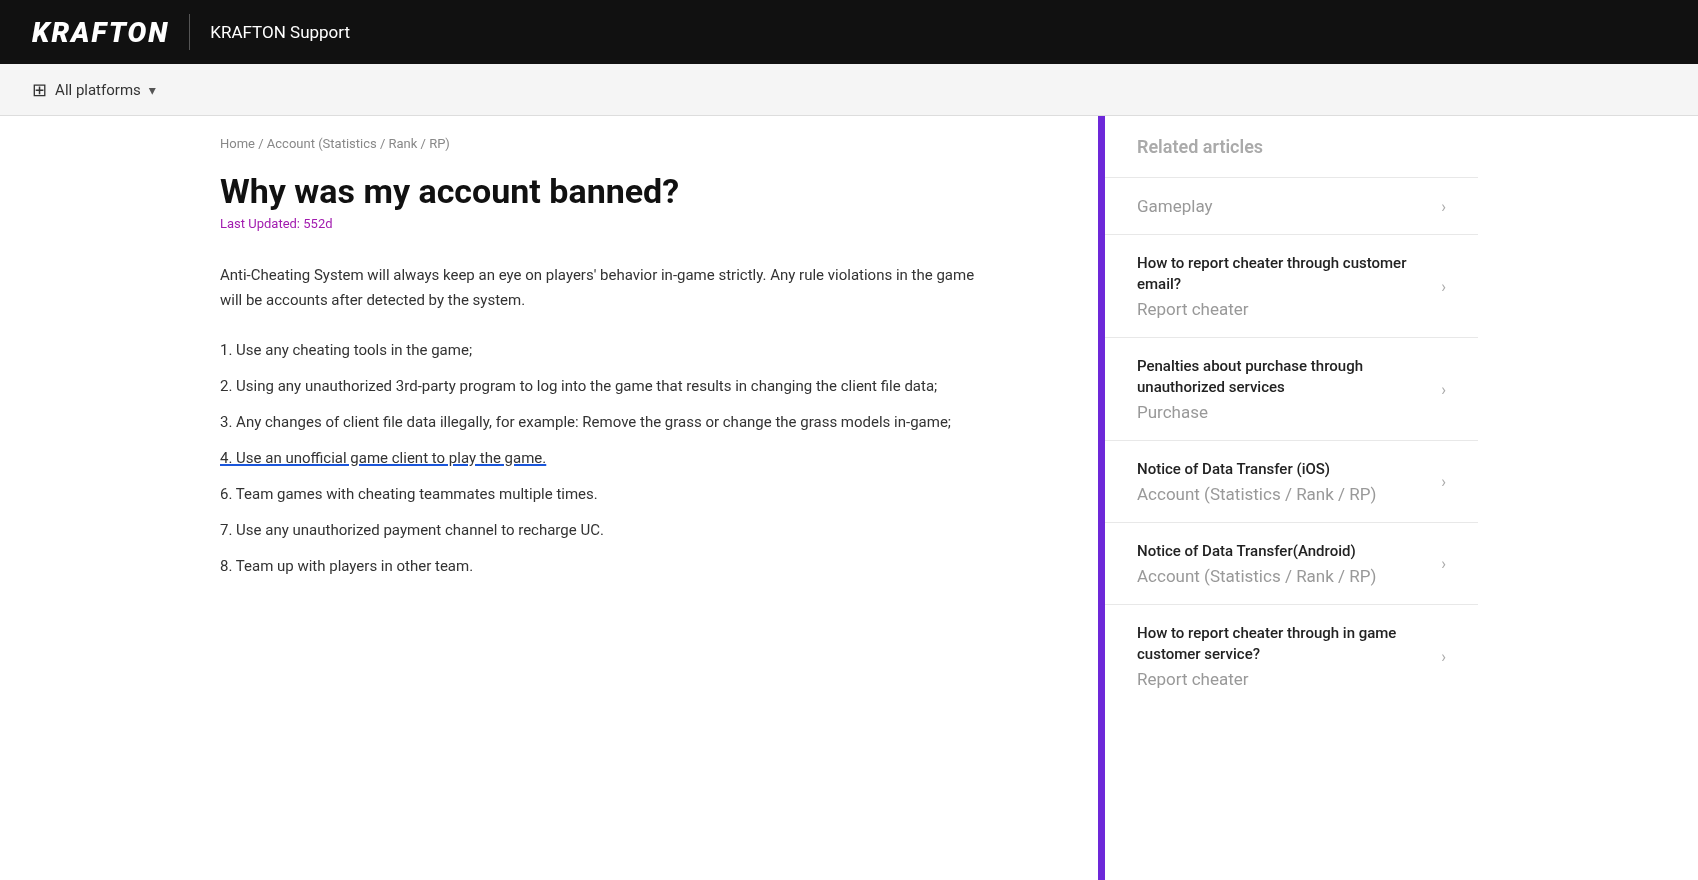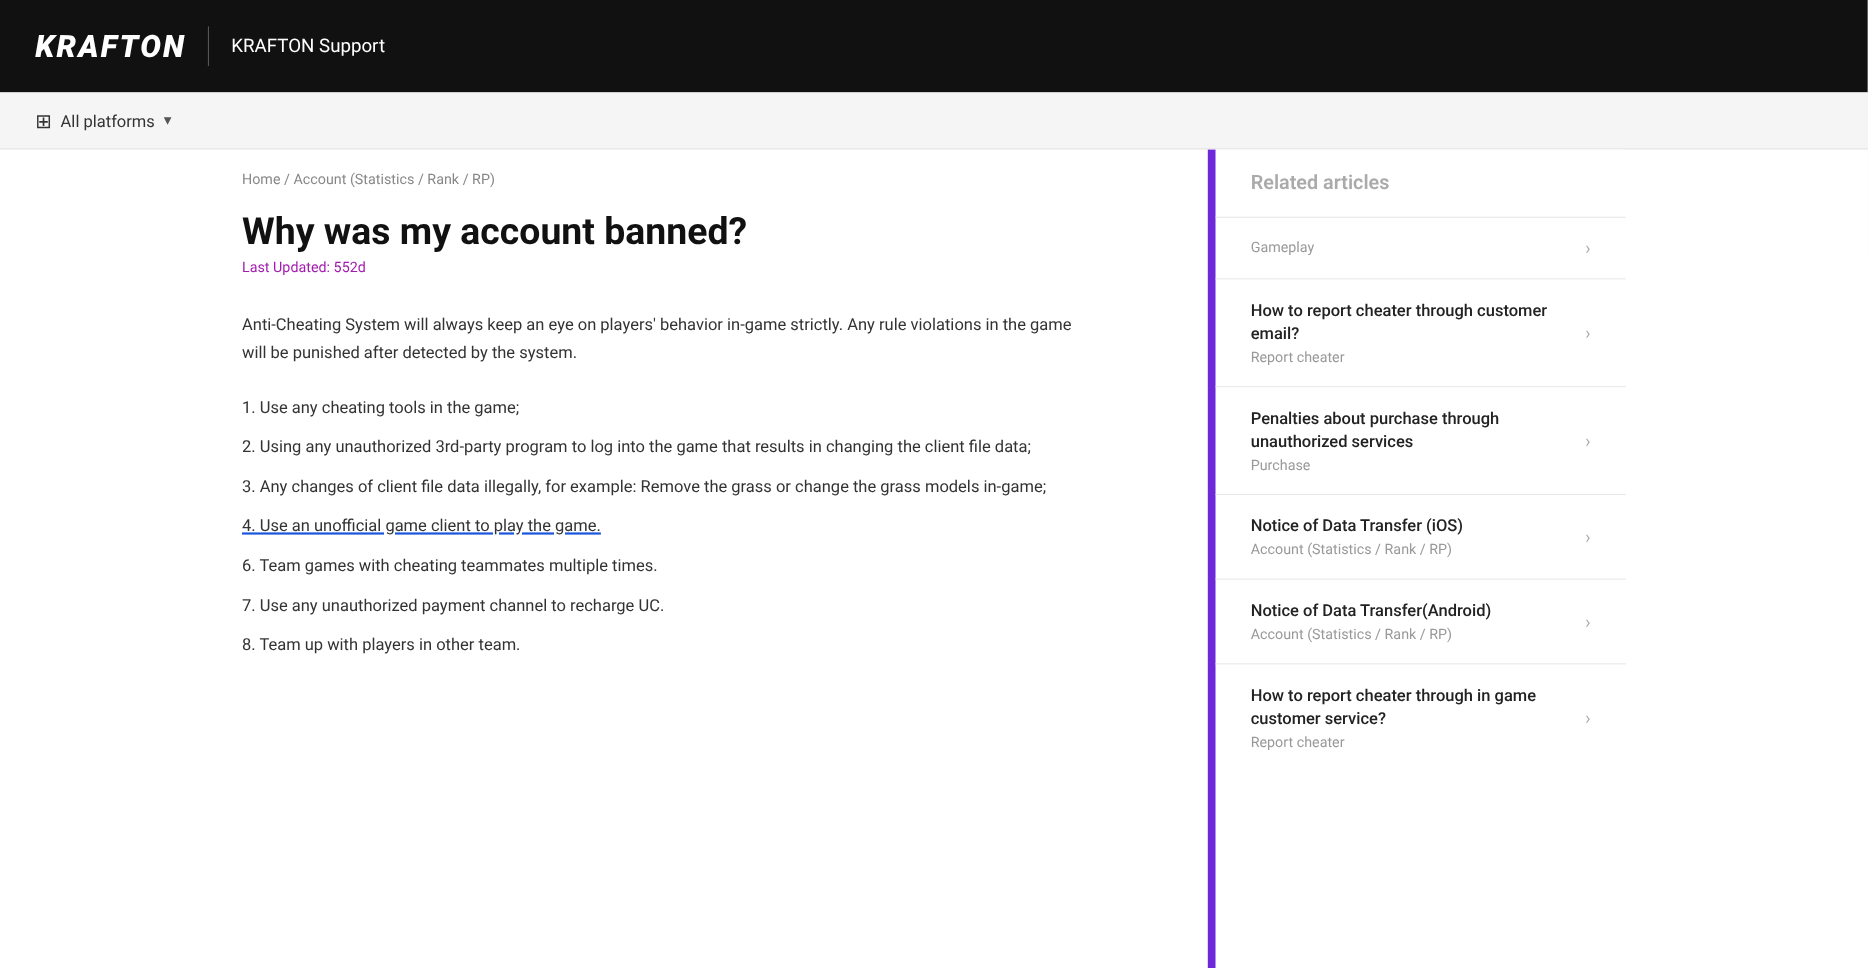--- a/index.html
+++ b/index.html
@@ -5,21 +5,21 @@
     * { margin: 0; padding: 0; box-sizing: border-box; }
     body { font-family: -apple-system, BlinkMacSystemFont, 'Segoe UI', Roboto, Arial, sans-serif; background: #f5f5f5; color: #333; }
 
     
     .header {
       background: #111;
       color: #fff;
       display: flex;
       align-items: center;
       padding: 0 32px;
-      height: 84px;
+      height: 64px;
       gap: 20px;
     }
     .header-logo {
       font-size: 28px;
       font-weight: 900;
       letter-spacing: 2px;
       color: #fff;
       font-style: italic;
     }
     .header-divider {
@@ -157,21 +157,21 @@
       padding-right: 12px;
     }
     .related-article-title {
       font-size: 15px;
       font-weight: 500;
       color: #222;
       margin-bottom: 4px;
       line-height: 1.4;
     }
     .related-article-category {
-      font-size: 13px;
+      font-size: 17px;
       color: #999;
     }
     .related-article-chevron {
       color: #aaa;
       font-size: 16px;
       flex-shrink: 0;
     }
   </style>
 </head>
 <body>
@@ -201,21 +201,21 @@
     </div>
 
     <h1 class="article-title">Why was my account banned?</h1>
 
     <div class="last-updated">
       <span>Last Updated:</span>
       <span>552d</span>
     </div>
 
     <div class="article-body">
-      <p>Anti-Cheating System will always keep an eye on players' behavior in-game strictly. Any rule violations in the game will be punished after detected by the system.</p>
+      <p>Anti-Cheating System will always keep an eye on players' behavior in-game strictly. Any rule violations in the game will be accounts after detected by the system.</p>
       <ol>
         <li>1. Use any cheating tools in the game;</li>
         <li>2. Using any unauthorized 3rd-party program to log into the game that results in changing the client file data;</li>
         <li>3. Any changes of client file data illegally, for example: Remove the grass or change the grass models in-game;</li>
         <li>
           <span class="underline-blue">4. Use an unofficial game client to play the game.</span>
         </li>
         <li>6. Team games with cheating teammates multiple times.</li>
         <li>7. Use any unauthorized payment channel to recharge UC.</li>
         <li>8. Team up with players in other team.</li>

